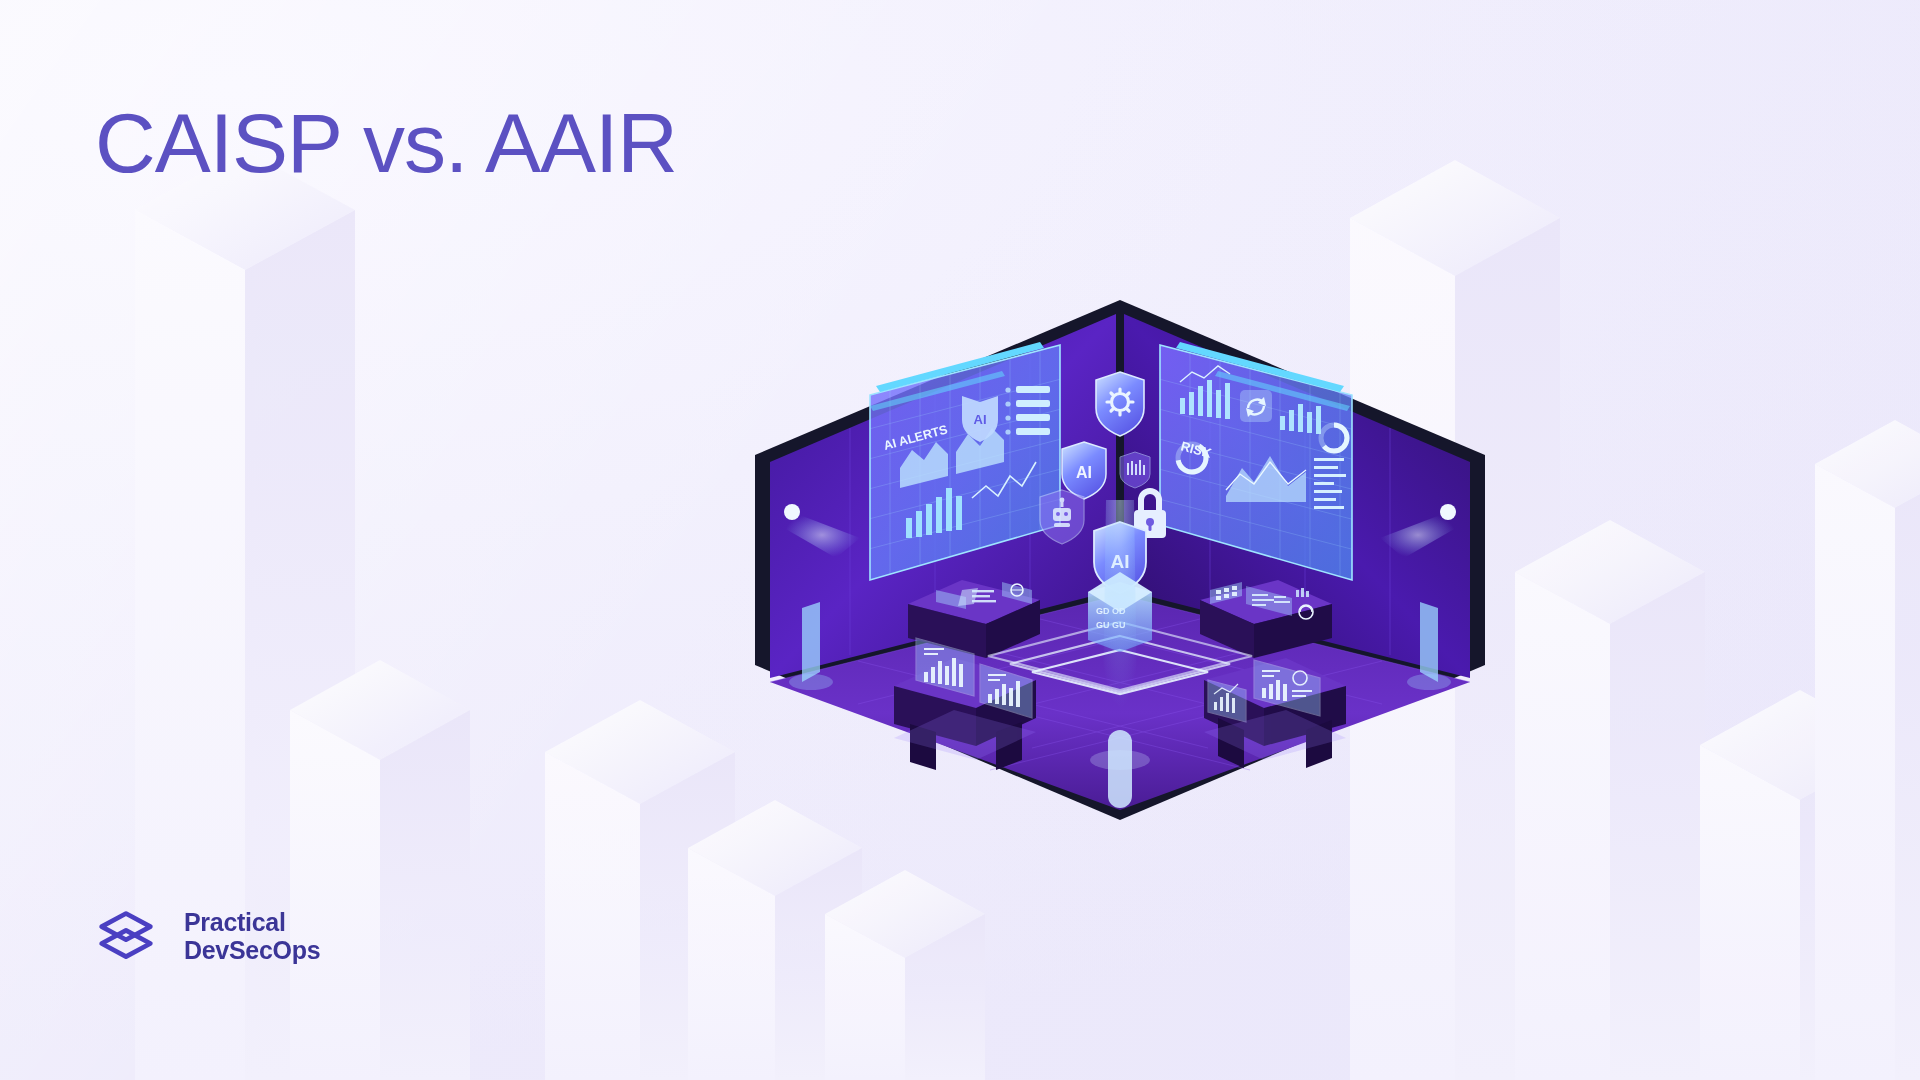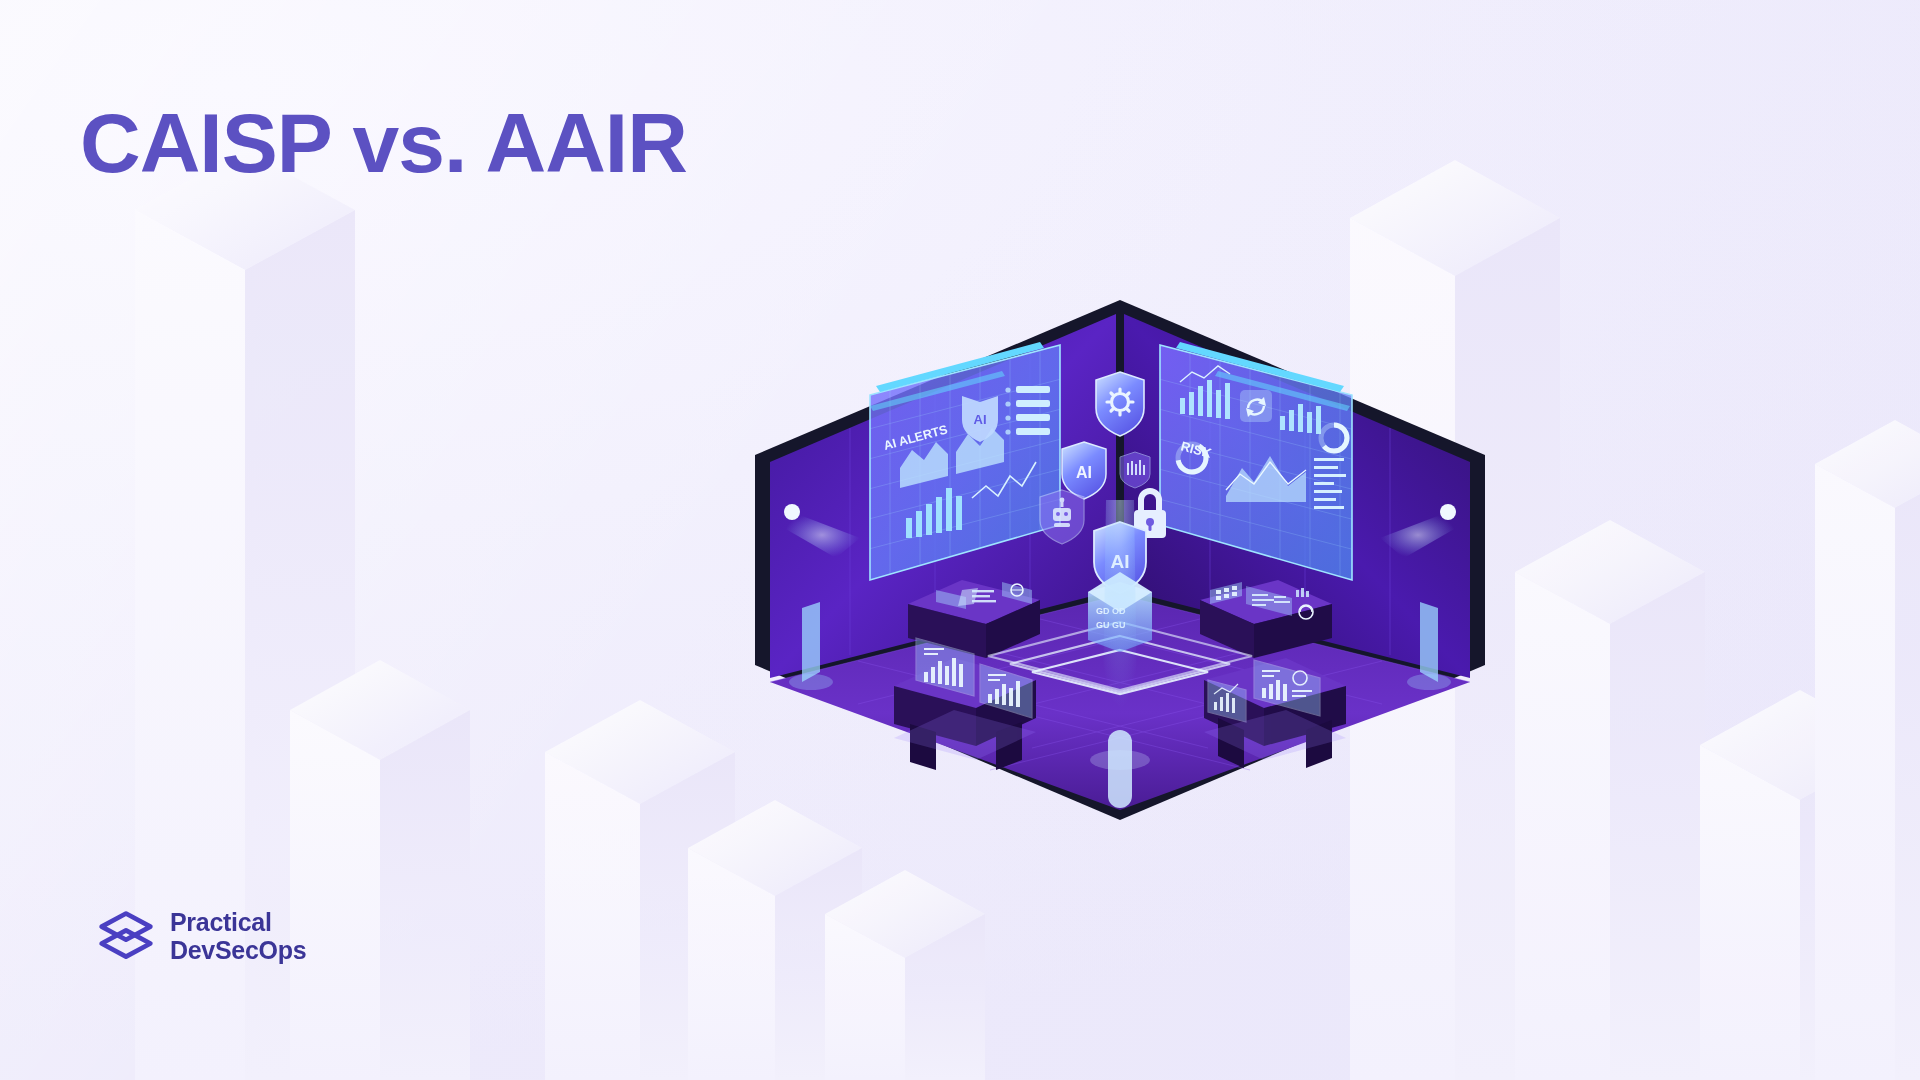--- a/index.html
+++ b/index.html
@@ -19,34 +19,34 @@
   .bg-wash2{
     position:absolute; inset:0;
     background:linear-gradient(125deg, rgba(255,255,255,.55) 0%, rgba(255,255,255,0) 42%, rgba(231,228,250,.5) 100%);
   }
 
   
   .bg-cols{ position:absolute; inset:0; }
 
   
   .headline{
-    position:absolute; left:80px; top:94px;
+    position:absolute; left:95px; top:94px;
     width:760px;
     color:#5C51C2;
     font-size:84px;
-    font-weight:bold;
+    font-weight:normal;
     line-height:1.19;
     letter-spacing:-1px;
   }
   .headline .l2{ display:block; }
 
   
   .logo{
     position:absolute; left:96px; top:906px;
-    display:flex; align-items:center; gap:14px;
+    display:flex; align-items:center; gap:28px;
   }
   .logo-mark{ width:60px; height:60px; flex:0 0 60px; }
   .logo-text{
     color:#3B3597;
     font-size:25px; font-weight:bold; line-height:1.12;
     letter-spacing:-.3px;
   }
   .logo-text span{ display:block; }
 
   

